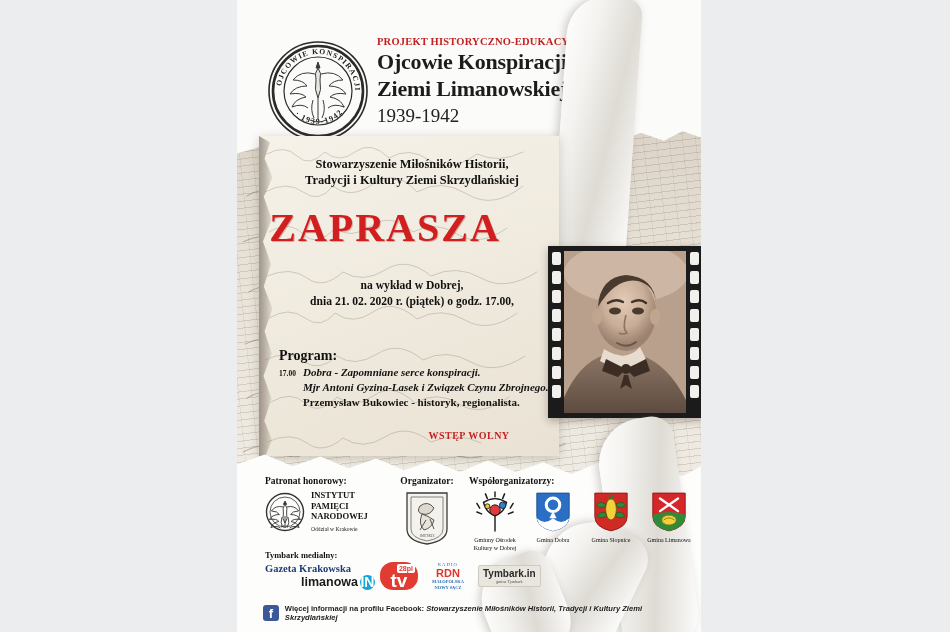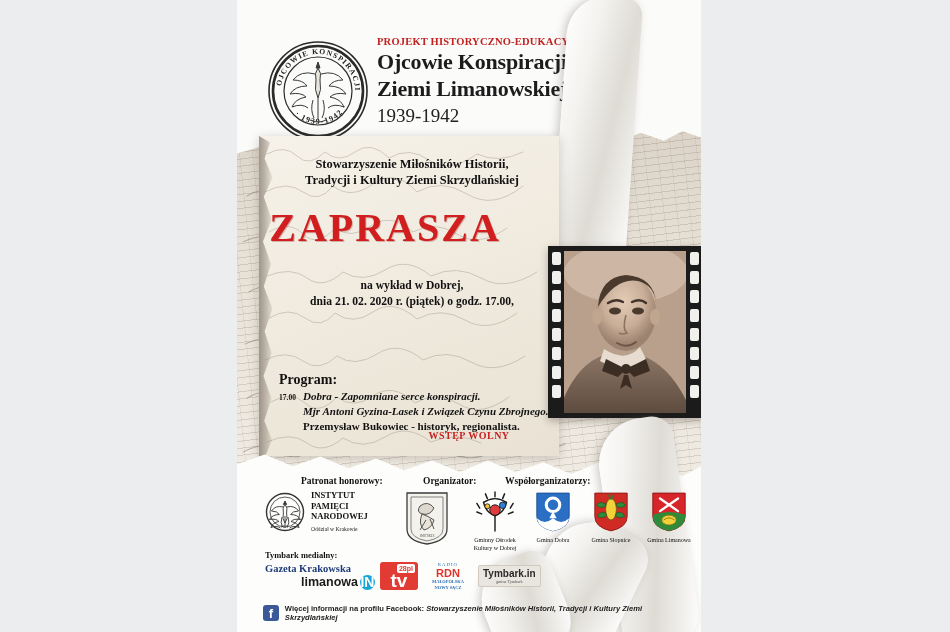--- a/index.html
+++ b/index.html
@@ -99,21 +99,21 @@
   }
   .zaprasza{
     position:absolute;left:0;top:68px;width:252px;text-align:center;
     color:#d11f1f;font-weight:bold;font-size:40px;letter-spacing:2px;
     text-shadow:1px 1px 0 rgba(120,0,0,.25);
   }
   .when{
     position:absolute;left:12px;top:126px;width:282px;text-align:center;
     font-weight:bold;font-size:11.6px;line-height:16px;color:#111;margin-top:16px;
   }
-  .program-block{position:absolute;left:20px;top:212px;width:280px;margin-top:24px;}
+  .program-block{position:absolute;left:20px;top:212px;width:280px;}
   .program-title{font-weight:bold;font-size:14px;color:#111;}
   .prog-row{display:flex;gap:4px;align-items:baseline;margin-top:1px;}
   .prog-time{font-size:7.5px;font-weight:bold;color:#111;width:20px;}
   .prog-items{font-size:11px;line-height:15px;font-weight:bold;font-style:italic;color:#111;}
   .prog-items .plain{font-style:normal;}
 
   
   .photo-wrap{
     position:absolute;left:311px;top:246px;width:154px;height:172px;
     background:#1b1b1b;padding:0 16px;box-sizing:border-box;
@@ -134,21 +134,21 @@
   }
   .portrait svg{position:absolute;inset:0;width:100%;height:100%;}
 
   .free-entry{
     position:absolute;left:0;top:430px;width:464px;text-align:center;
     color:#c42323;font-weight:bold;font-size:10px;letter-spacing:.5px;
   }
 
   
   .sponsors{position:absolute;left:0;top:470px;width:464px;}
-  .spon-label{font-size:9.5px;font-weight:bold;color:#111;margin-left:36px;}
+  .spon-label{font-size:9.5px;font-weight:bold;color:#111;}
   .blk{position:absolute;}
   .blk.honor{left:28px;top:6px;width:120px;}
   .blk.orgz{left:150px;top:6px;width:80px;text-align:center;}
   .blk.coorg{left:232px;top:6px;width:230px;}
 
   .ipn-row{display:flex;align-items:center;gap:6px;margin-top:4px;}
   .ipn-seal{width:40px;height:40px;flex:0 0 40px;}
   .ipn-txt{font-size:8.6px;font-weight:bold;color:#111;line-height:10.5px;}
   .ipn-sub{font-size:5.6px;font-weight:normal;color:#222;margin-top:2px;}
 
@@ -167,21 +167,21 @@
   .lm-logo{
     font-size:12.5px;font-weight:bold;color:#1b1b1b;display:flex;align-items:center;gap:2px;
     font-family:"Liberation Sans", sans-serif;
     margin-left:36px;
   }
   .lm-badge{
     width:15px;height:15px;border-radius:50%;background:#17a5d8;color:#fff;
     font-size:14px;display:flex;align-items:center;justify-content:center;font-weight:bold;
   }
   .tv-logo{
-    width:38px;height:28px;background:#e23b33;border-radius:3px;color:#fff;
+    width:38px;height:28px;background:#e23b33;border-radius:13px;color:#fff;
     display:flex;align-items:flex-end;justify-content:center;position:relative;
     font-family:"Liberation Sans", sans-serif;font-weight:bold;font-size:19px;line-height:19px;
   }
   .tv-logo .num{
     position:absolute;top:2px;right:3px;background:#fff;color:#e23b33;
     font-size:7px;padding:0 2px;border-radius:2px;line-height:9px;
   }
   .rdn{width:50px;text-align:center;}
   .rdn .brand{font-size:11px;font-weight:bold;color:#e0352c;font-family:"Liberation Sans", sans-serif;}
   .rdn .top{font-size:4.8px;color:#2b6fb5;letter-spacing:1px;}

